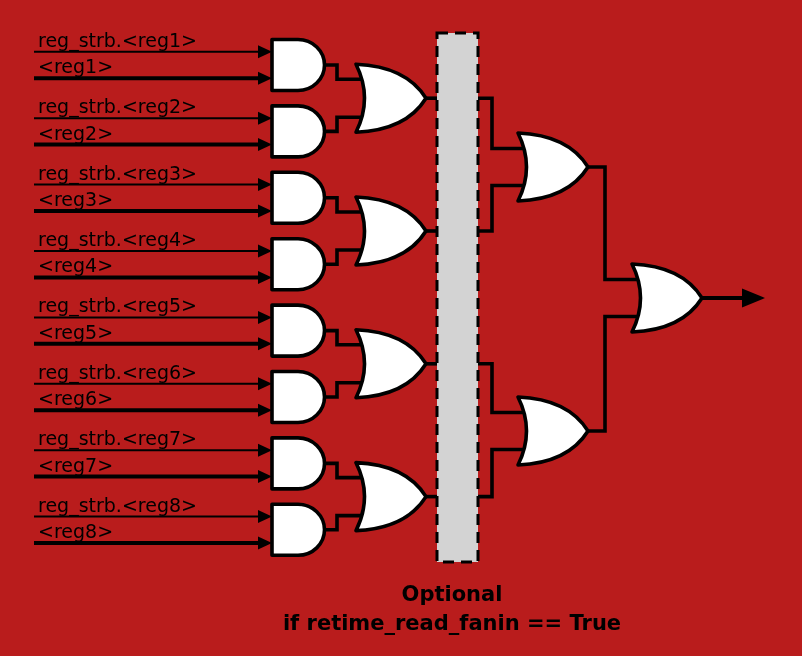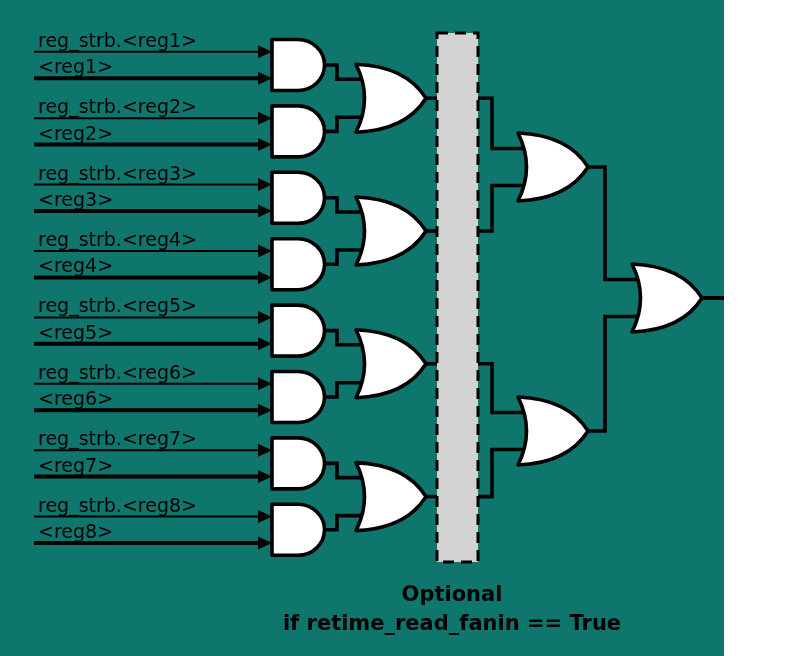--- a/index.html
+++ b/index.html
@@ -1,16 +1,16 @@
 <!DOCTYPE html>
 <html><head>
 <meta charset="utf-8">
 <style>
   html,body{margin:0;padding:0;background:#ffffff;}
-  .stage{position:relative;width:724px;height:656px;background:#0f766e;overflow:hidden;
+  .stage{position:relative;width:802px;height:656px;background:#b91c1c;overflow:hidden;
          font-family:"DejaVu Sans",sans-serif;}
   svg{display:block;}
   .w-thin  {stroke:#000;stroke-width:2;fill:none;}
   .w-thick {stroke:#000;stroke-width:4;fill:none;}
   .wire    {stroke:#000;stroke-width:3.6;fill:none;stroke-linejoin:miter;}
   .gate    {fill:#fff;stroke:#000;stroke-width:3.6;stroke-linejoin:round;}
   .arrow   {fill:#000;stroke:none;}
   .lbl     {font-family:"DejaVu Sans",sans-serif;font-size:19px;fill:#000;}
   .caption {font-family:"DejaVu Sans",sans-serif;font-size:21px;font-weight:bold;
             fill:#000;text-anchor:middle;}

